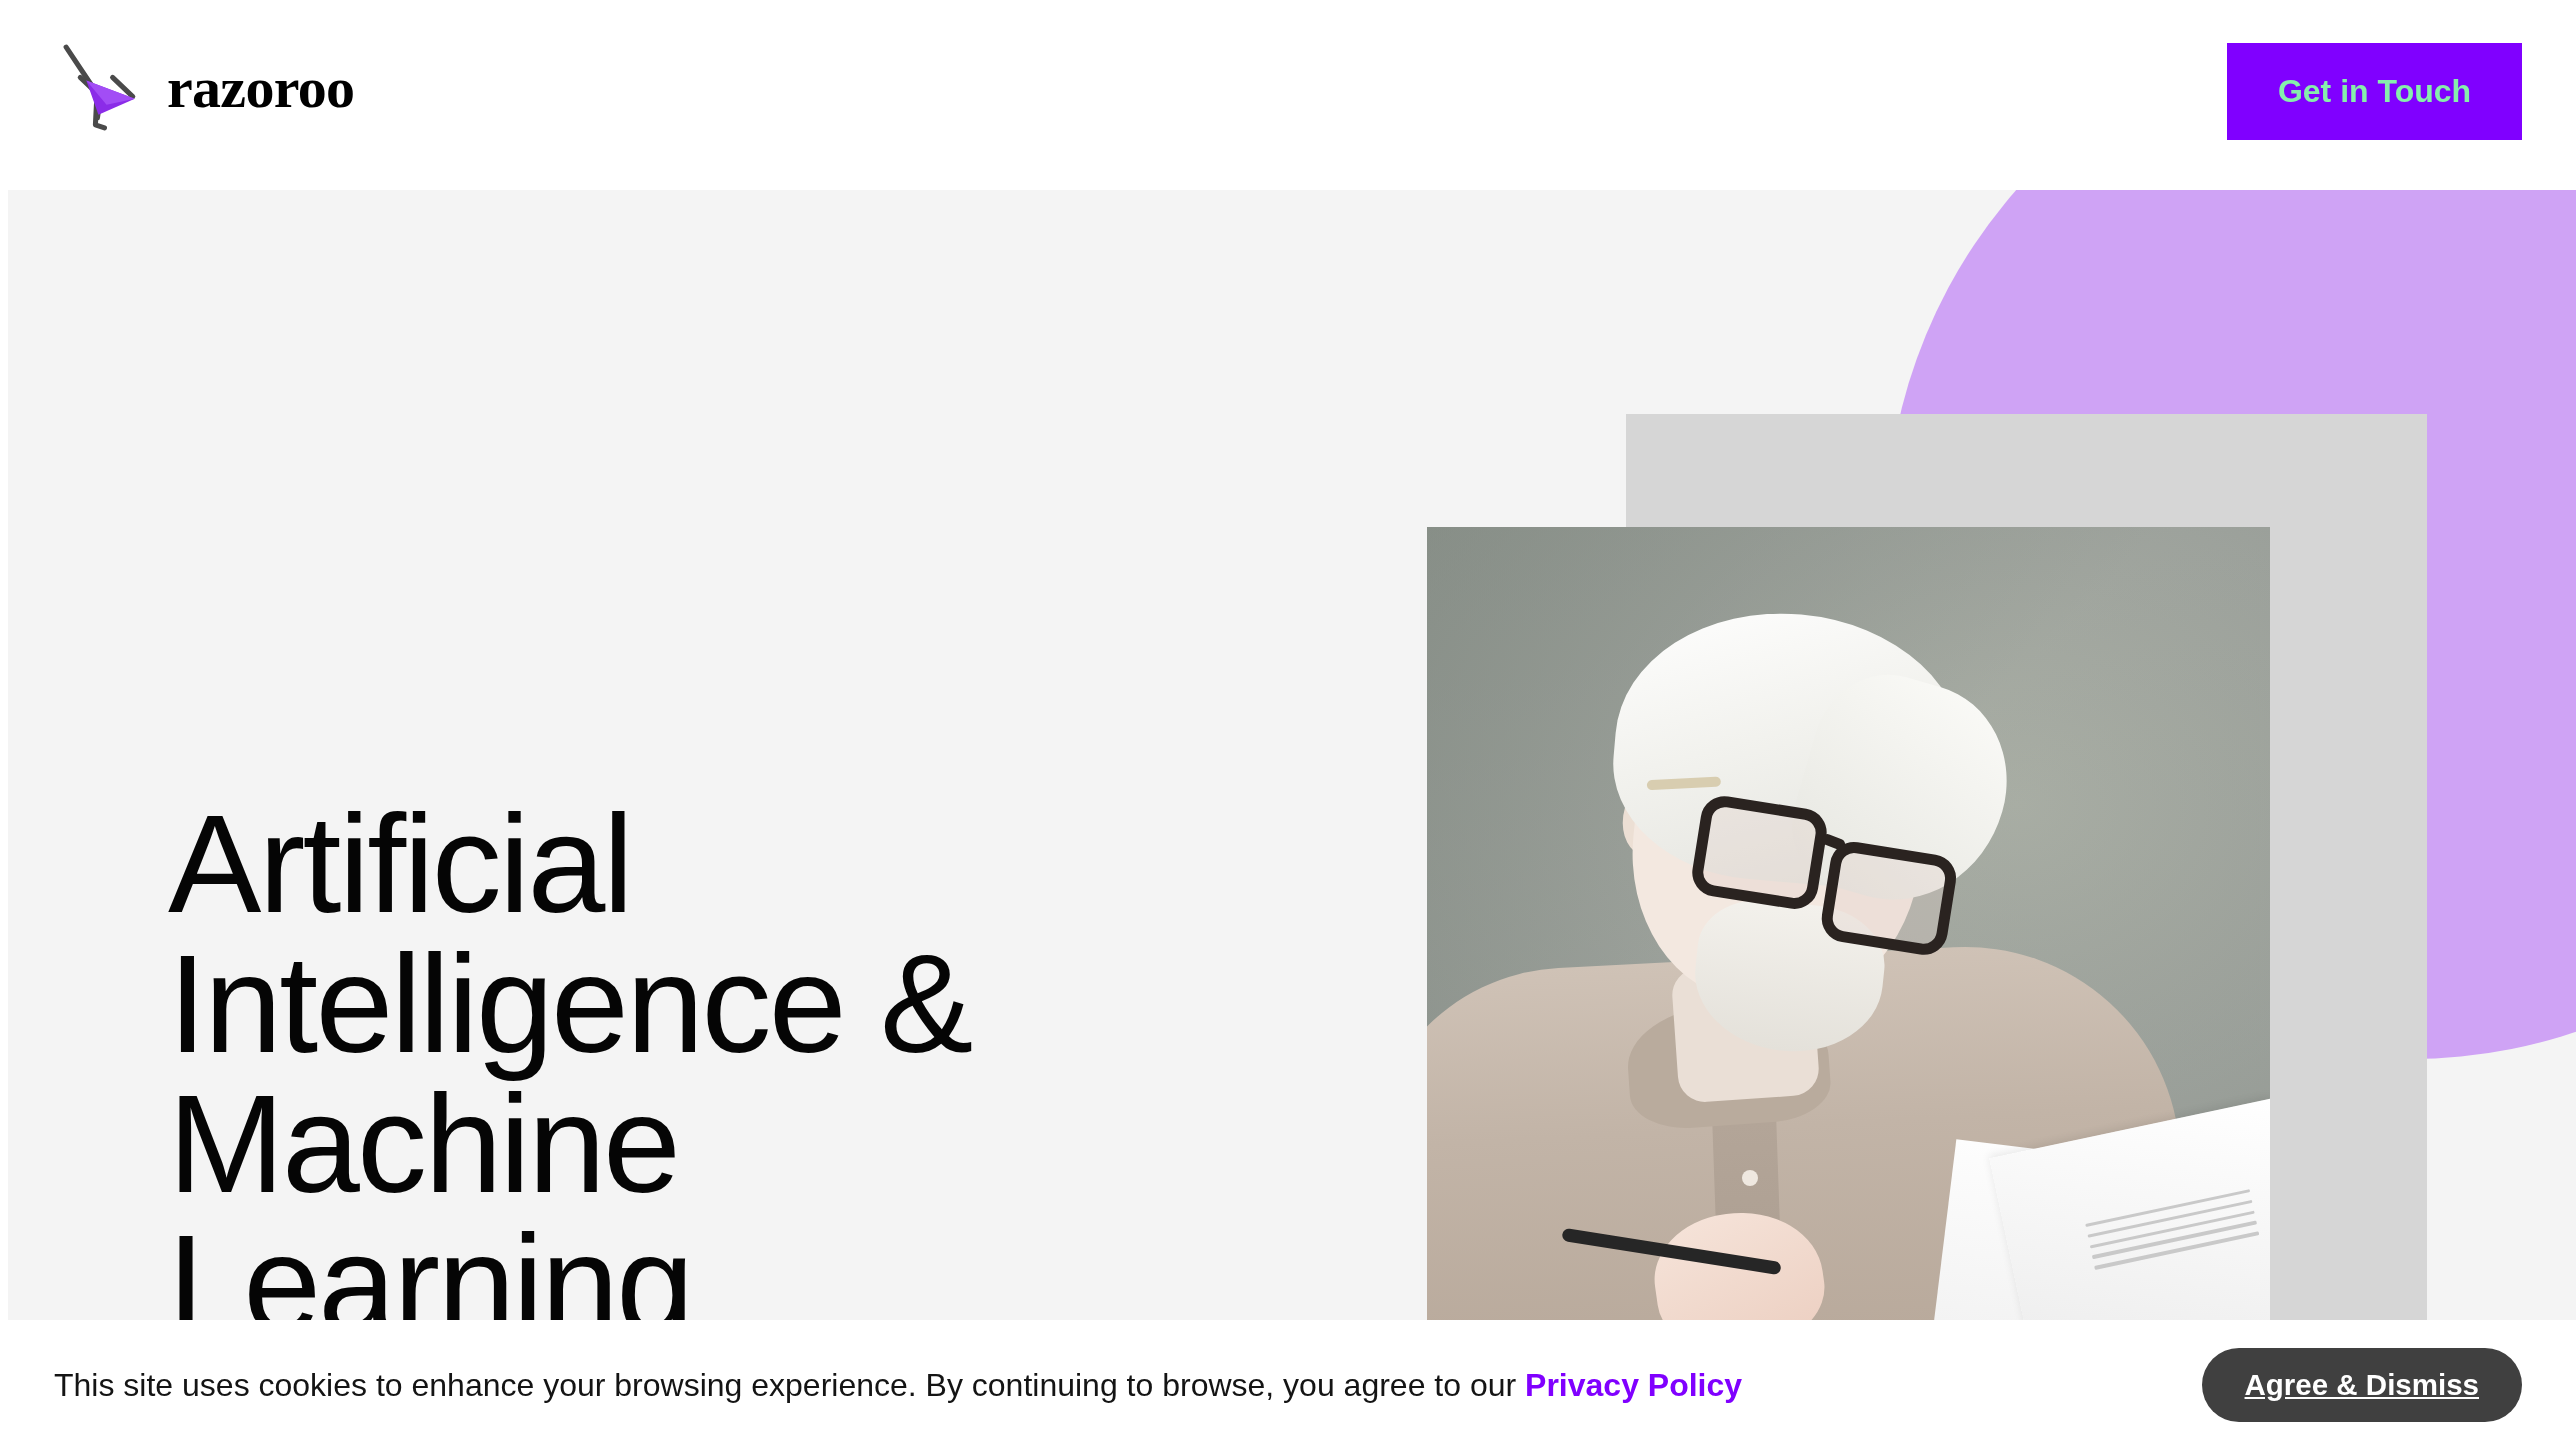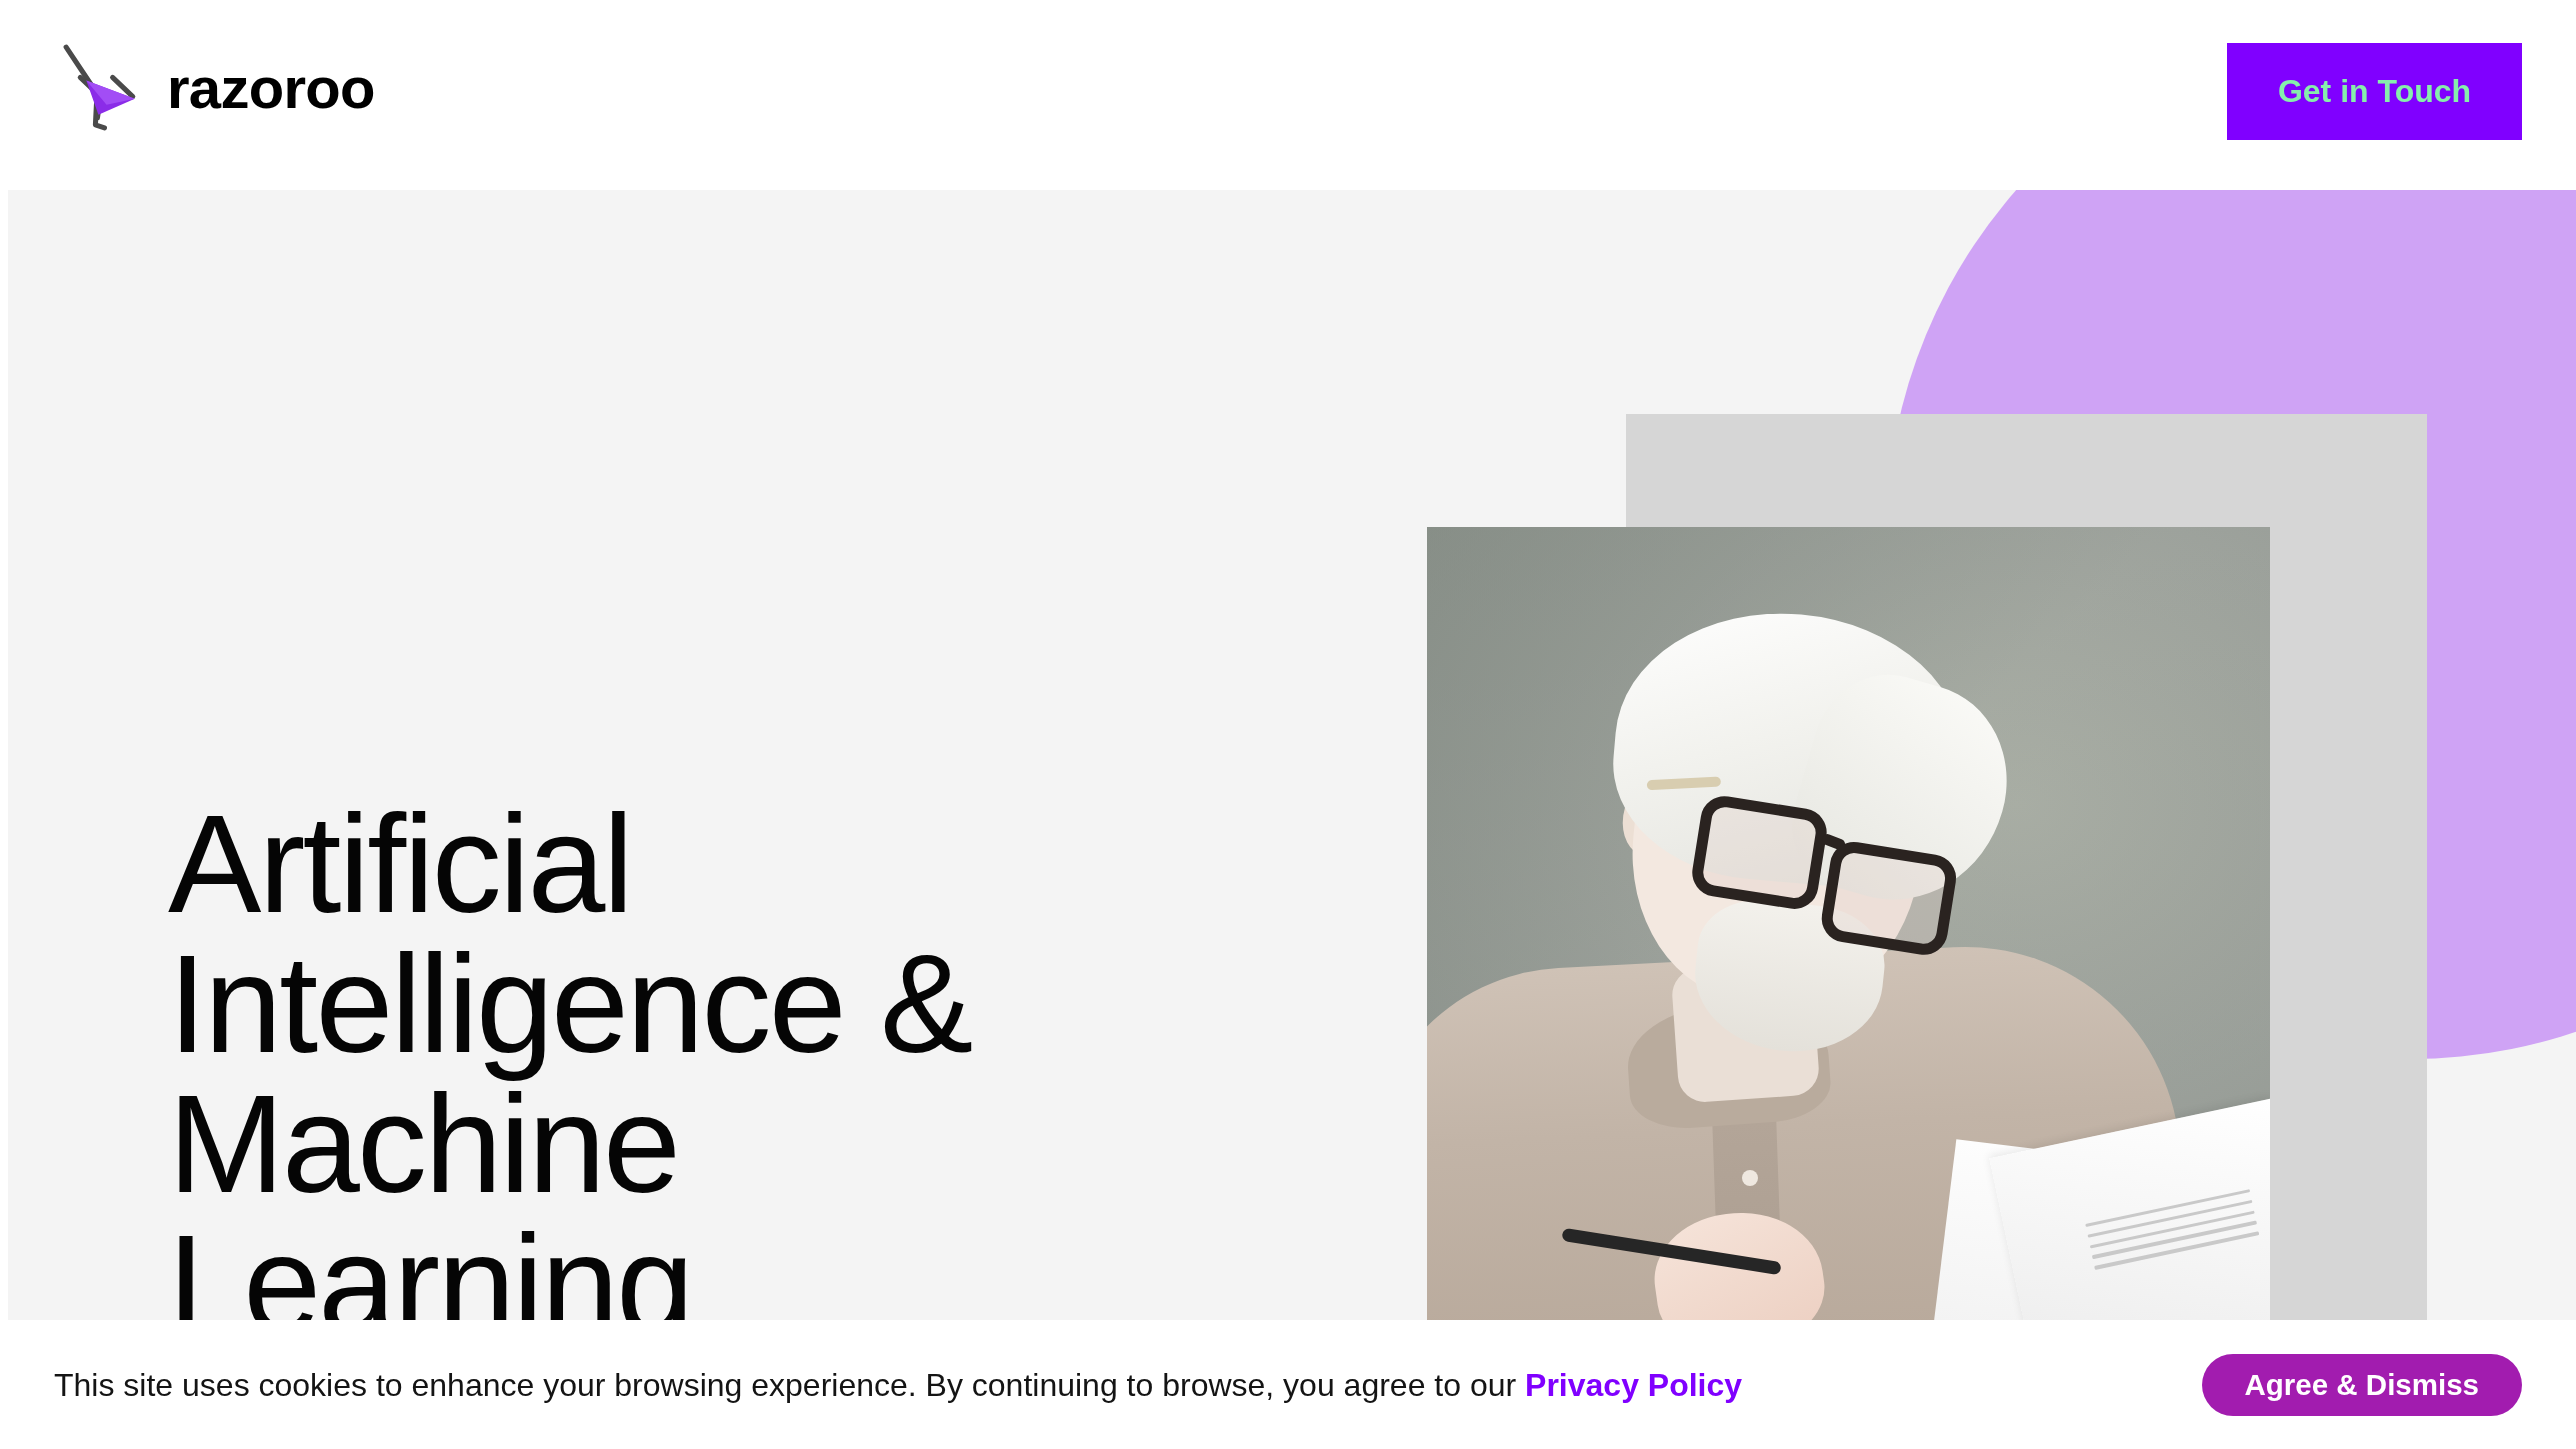--- a/index.html
+++ b/index.html
@@ -17,21 +17,21 @@
     background:#ffffff; z-index:60;
     display:flex; align-items:center;
   }
   .brand {
     position:absolute; left:54px; top:34px;
     display:flex; align-items:center; gap:12px;
   }
   .brand-mark { width:101px; height:101px; display:block; }
   .brand-name {
     font-size:58px; font-weight:700; color:#000000;
-    letter-spacing:-0.7px; line-height:1; margin-top:6.7px;
+    letter-spacing:-0.7px; line-height:1; margin-top:6.7px;font-family:Liberation Serif, serif;
   }
   .nav {
     position:absolute; left:510px; top:0; height:190px;
     display:flex; align-items:center; gap:0;
   }
   .nav-item {
     font-size:36px; color:#111111; font-weight:400;
     margin-right:76px; display:flex; align-items:center; gap:9.4px;
     cursor:pointer; white-space:nowrap;
   }
@@ -222,26 +222,27 @@
   }
   .cookie-text {
     position:absolute; left:54px; top:50%; transform:translateY(-50%);
     font-size:32px; color:#141414; font-weight:400;
   }
   .cookie-link {
     color:#8000FF; font-weight:700; text-decoration:none; cursor:pointer;margin-top:10px;
   }
   .cookie-btn {
     position:absolute; right:54px; top:50%; transform:translateY(-50%);
-    height:62px; padding:0 43px;
-    background:#a21caf; color:#ffffff;
+    height:74px; padding:0 43px;
+    background:#404040; color:#ffffff;
     font-size:29.5px; font-weight:700;
     border:none; border-radius:40px; cursor:pointer;
     display:flex; align-items:center; justify-content:center;
     font-family:"Liberation Sans", sans-serif;
+    text-decoration:underline;
   }
 </style>
 </head>
 <body>
 
 <div id="page">
 
   <header class="header">
 
     <a class="brand">

